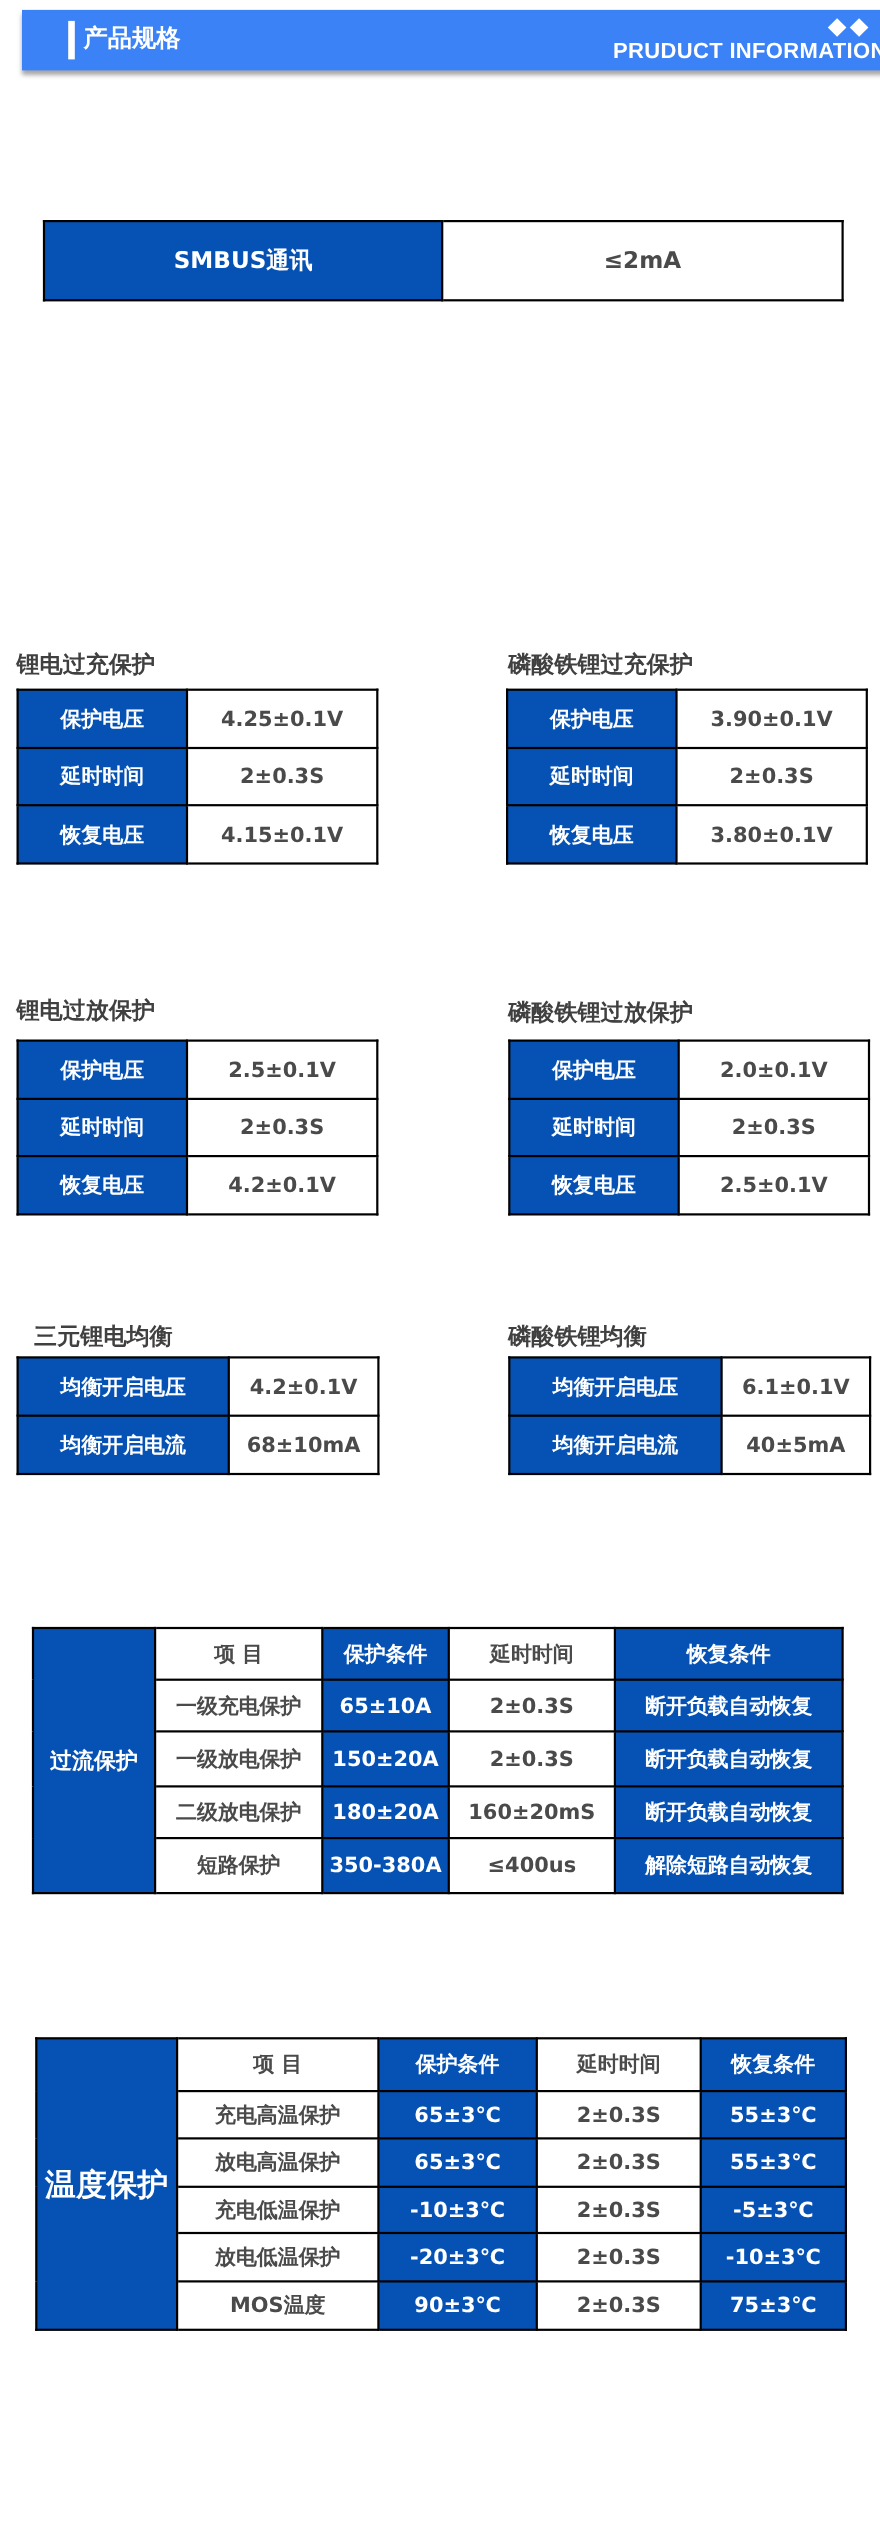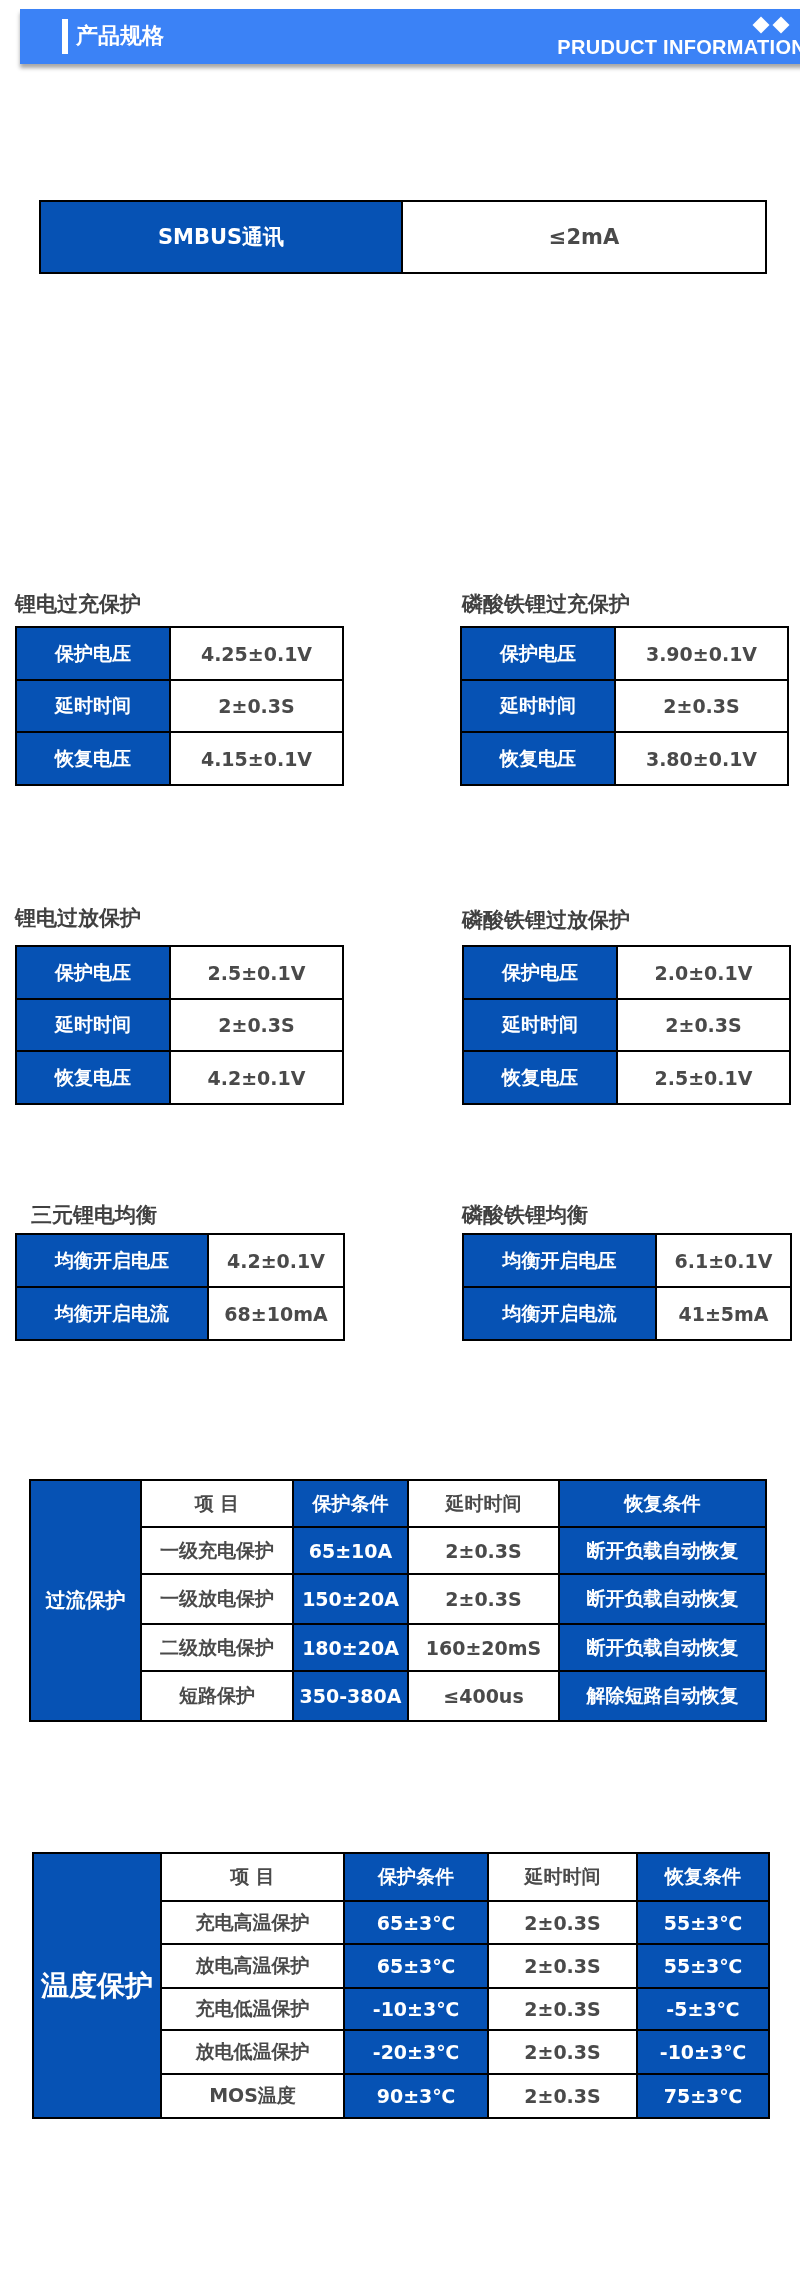--- a/index.html
+++ b/index.html
@@ -160,21 +160,21 @@
       <col style="width:193px">
       <col style="width:135px">
     </colgroup>
   <tbody>
       <tr style="height:53px">
     <td class="blue">均衡开启电压</td>
     <td class="white">6.1±0.1V</td>
   </tr>
   <tr style="height:53px">
     <td class="blue">均衡开启电流</td>
-    <td class="white">41±5mA</td>
+    <td class="white">40±5mA</td>
   </tr>
 </tbody>
   </table>
 
 <table class="grid big" style="left:29px; top:1479px; width:736px;">
   <colgroup>
     <col style="width:111px">
       <col style="width:152px">
       <col style="width:115px">
       <col style="width:151px">

